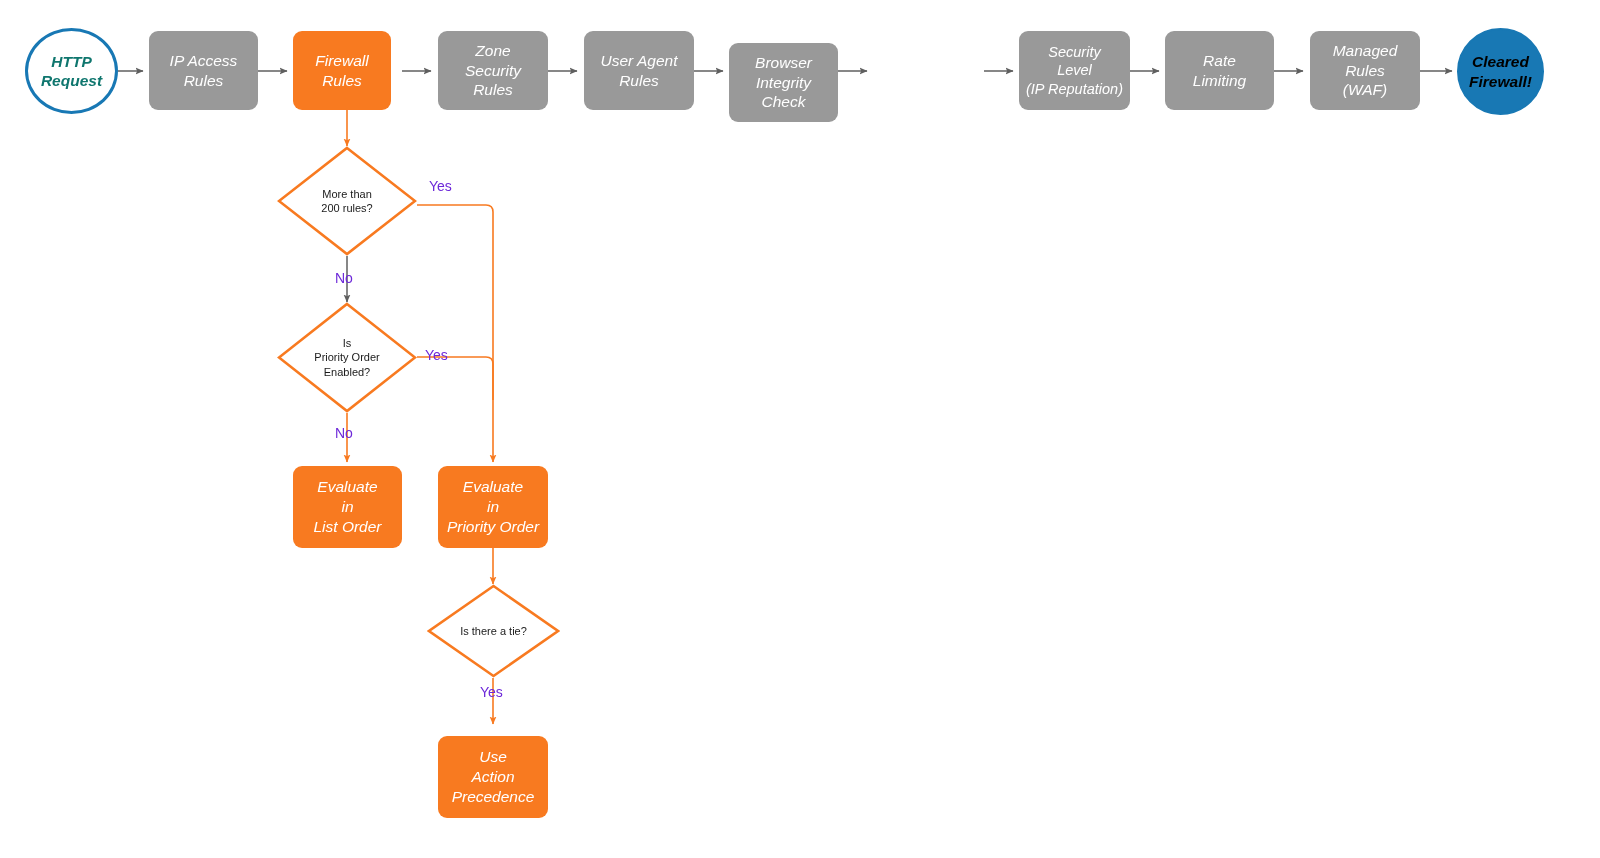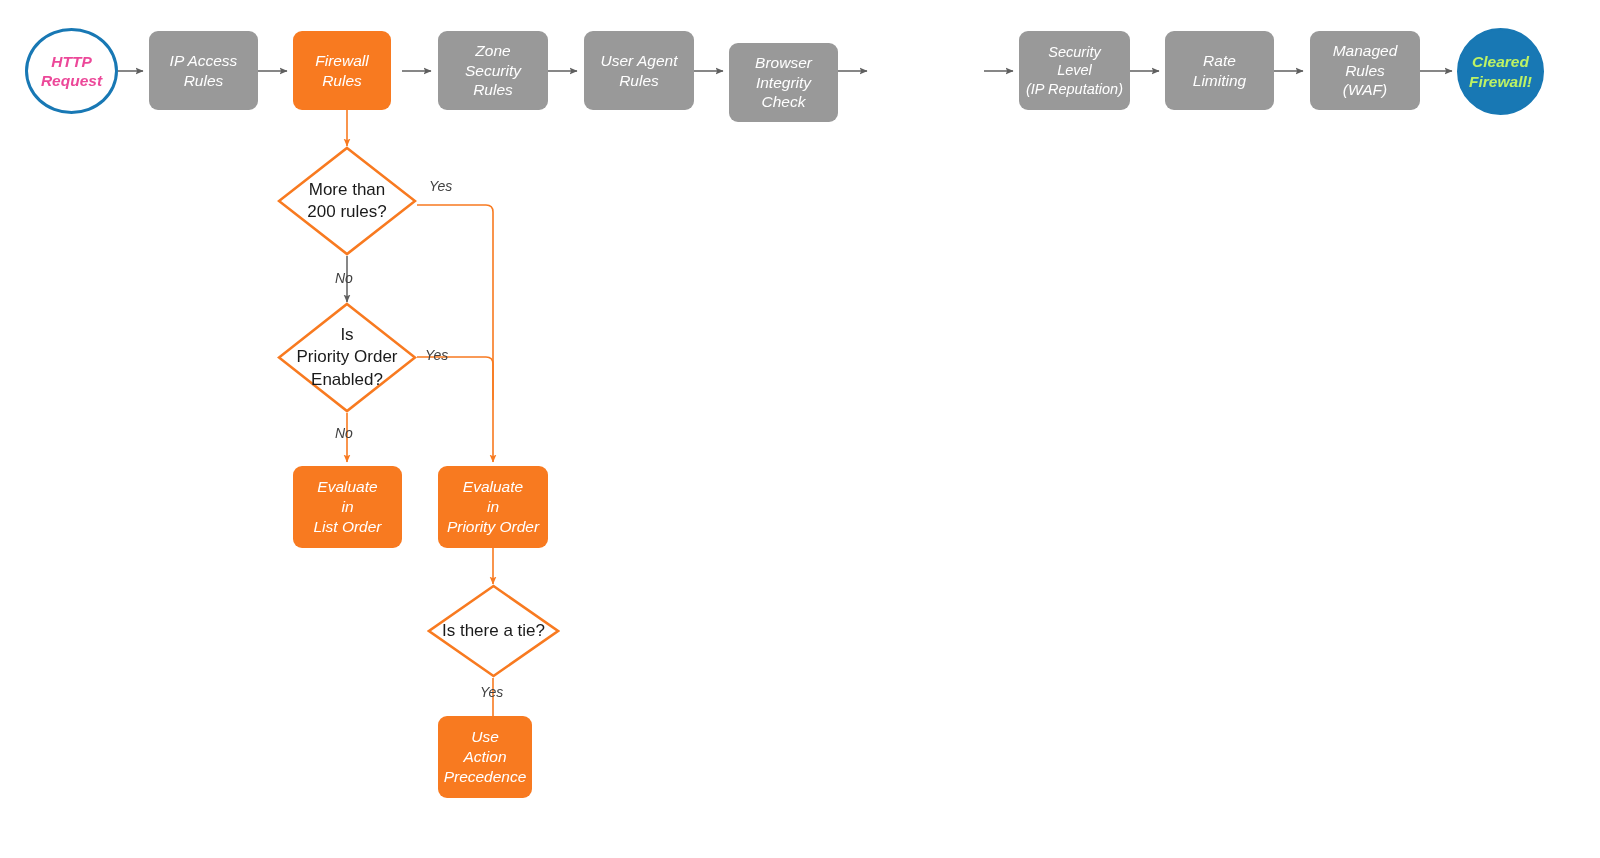--- a/index.html
+++ b/index.html
@@ -55,53 +55,52 @@
   .term {
     border-radius: 50%;
     font-size: 15.5px;
     font-style: italic;
     font-weight: bold;
     line-height: 1.25;
   }
   .term.start {
     background: #ffffff;
     border: 3px solid #1878b4;
-    color: #ec4899;
+    color: #0f766e;
   }
   .term.end {
     background: #1878b4;
     border: 2px solid #1878b4;
-    color: #bef264;
+    color: #000000;
   }
 
   
   .decision {
     background: transparent;
   }
   .decision .dshape {
     position: absolute;
     left: 0; top: 0;
     width: 100%;
     height: 100%;
   }
   .decision .dlabel {
     position: relative;
     z-index: 2;
-    font-size: 17px;
+    font-size: 11px;
     line-height: 1.3;
     color: #1a1a1a;
     white-space: pre-line;
   }
 
   
   .elabel {
     position: absolute;
     font-size: 14px;
-    font-style: italic;
-    color: #404040;
+    color: #6d28d9;
     white-space: nowrap;
   }
 </style>
 </head>
 <body>
 
 <div id="canvas">
 
   <svg id="edges" viewBox="0 0 1600 858" xmlns="http://www.w3.org/2000/svg">
     <defs>
@@ -225,21 +224,21 @@
 in
 List Order</span>
   </div>
 
   <div class="node proc orange" style="left:438px; top:466px; width:110px; height:82px;">
     <span style="white-space:pre-line;">Evaluate
 in
 Priority Order</span>
   </div>
 
-  <div class="node proc orange" style="left:438px; top:716px; width:94px; height:82px;align-items:center;">
+  <div class="node proc orange" style="left:438px; top:736px; width:110px; height:82px;align-items:center;">
     <span style="white-space:pre-line;">Use
 Action
 Precedence</span>
   </div>
 
   <span class="elabel" style="left:429px; top:178px;">Yes</span>
 
   <span class="elabel" style="left:335px; top:270px;">No</span>
 
   <span class="elabel" style="left:425px; top:347px;">Yes</span>

